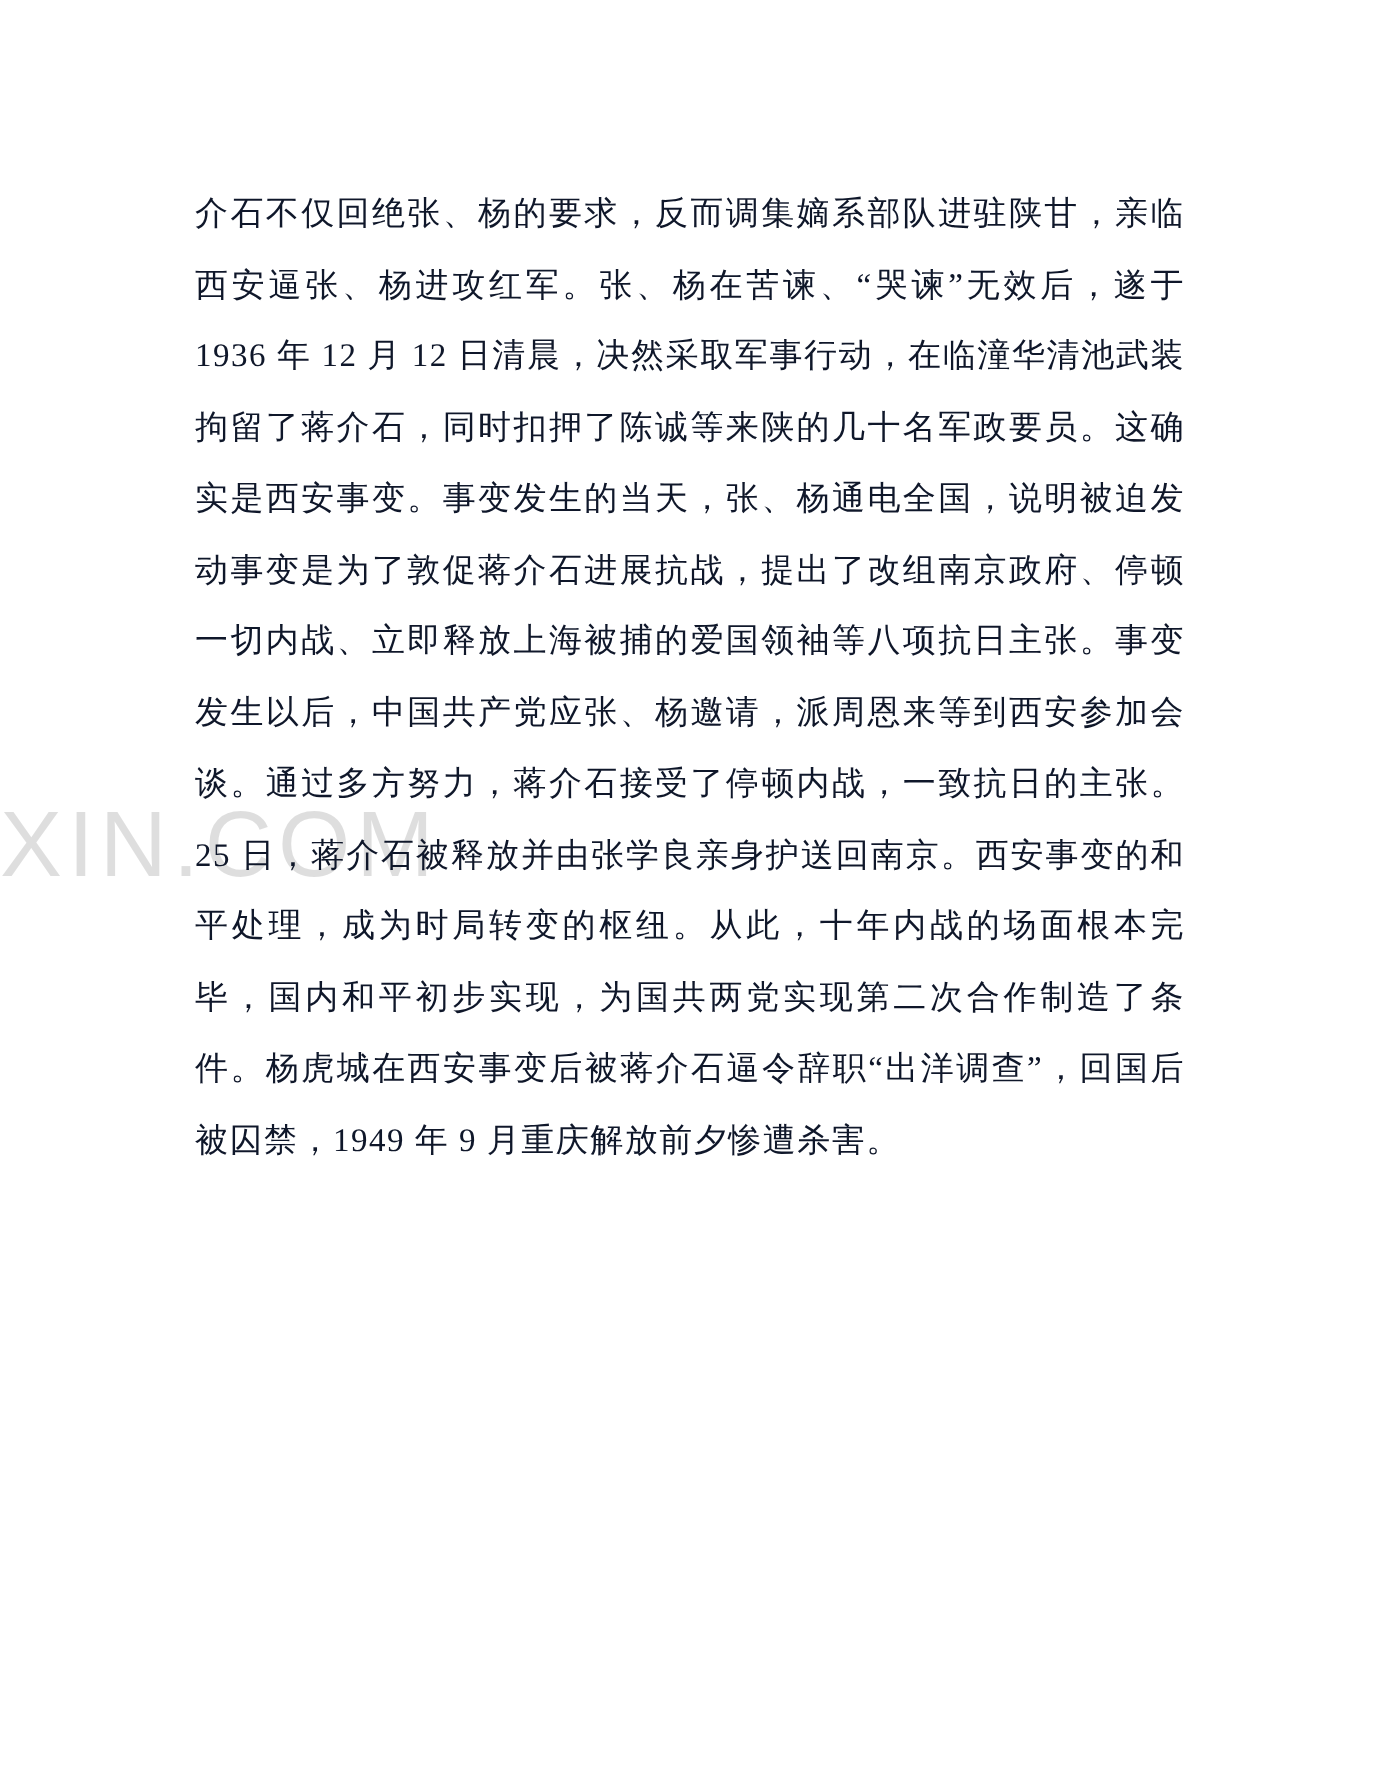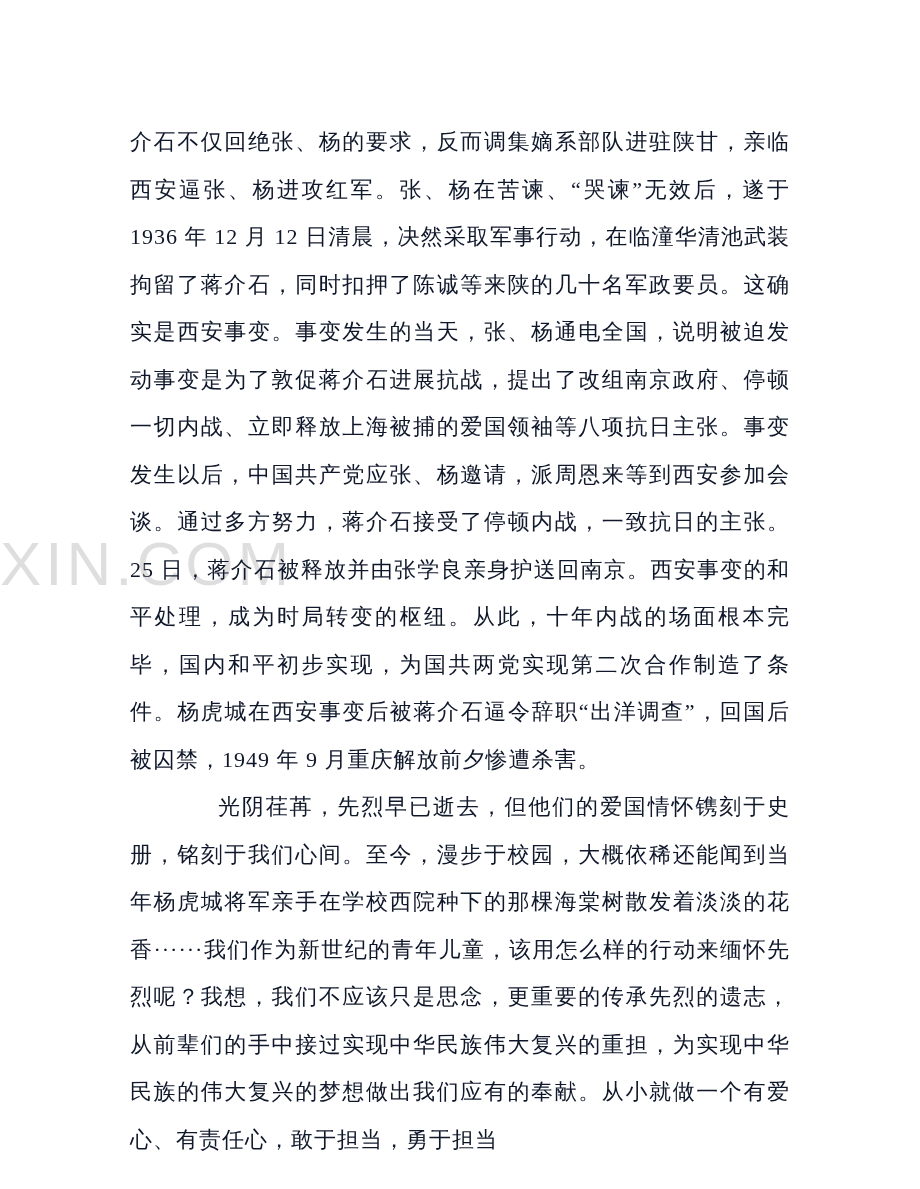--- a/index.html
+++ b/index.html
@@ -51,15 +51,14 @@
     }
   </style>
 </head>
 <body>
 
 <div class="page">
   <div class="watermark">XIN.COM</div>
 
   <div class="content">
     <p class="para">介石不仅回绝张、杨的要求，反而调集嫡系部队进驻陕甘，亲临西安逼张、杨进攻红军。张、杨在苦谏、“哭谏”无效后，遂于 1936 年 12 月 12 日清晨，决然采取军事行动，在临潼华清池武装拘留了蒋介石，同时扣押了陈诚等来陕的几十名军政要员。这确实是西安事变。事变发生的当天，张、杨通电全国，说明被迫发动事变是为了敦促蒋介石进展抗战，提出了改组南京政府、停顿一切内战、立即释放上海被捕的爱国领袖等八项抗日主张。事变发生以后，中国共产党应张、杨邀请，派周恩来等到西安参加会谈。通过多方努力，蒋介石接受了停顿内战，一致抗日的主张。25 日，蒋介石被释放并由张学良亲身护送回南京。西安事变的和平处理，成为时局转变的枢纽。从此，十年内战的场面根本完毕，国内和平初步实现，为国共两党实现第二次合作制造了条件。杨虎城在西安事变后被蒋介石逼令辞职“出洋调查”，回国后被囚禁，1949 年 9 月重庆解放前夕惨遭杀害。</p>
-    <p class="para indented">光阴荏苒，先烈早已逝去，但他们的爱国情怀镌刻于史册，铭刻于我们心间。至今，漫步于校园，大概依稀还能闻到当年杨虎城将军亲手在学校西院种下的那棵海棠树散发着淡淡的花香······我们作为新世纪的青年儿童，该用怎么样的行动来缅怀先烈呢？我想，我们不应该只是思念，更重要的传承先烈的遗志，从前辈们的手中接过实现中华民族伟大复兴的重担，为实现中华民族的伟大复兴的梦想做出我们应有的奉献。从小就做一个有爱心、有责任心，敢于担当，勇于担当</p>
   </div>
 </div>
 
 </body></html>

